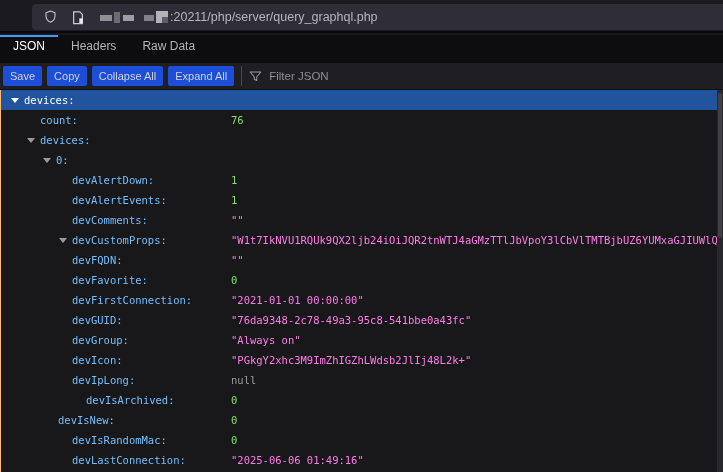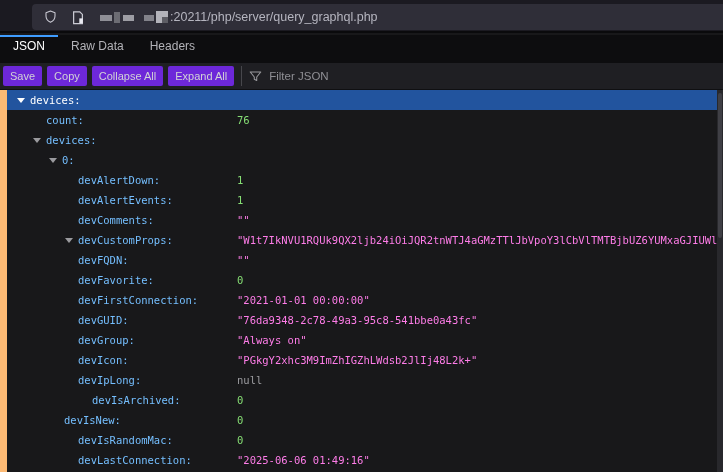--- a/index.html
+++ b/index.html
@@ -26,28 +26,28 @@
   .r6{left:62px;top:8px; width:6px;  height:6px; background:#5d5d64;}
   .url-text{color:#b5b5bf; font-size:12.5px; white-space:nowrap;}
 
   
   .tabbar{position:absolute; left:0; top:35px; width:723px; height:28px; background:#0d0d0f; display:flex;}
   .tab{height:22px; padding:0 13px; display:flex; align-items:center; color:#b3b3b8; font-size:12px; cursor:default;}
   .tab.active{color:#fff; box-shadow:inset 0 2px 0 var(--accent);}
 
   
   .toolbar{position:absolute; left:0; top:63px; width:723px; height:27px; background:#1f1f23; border-bottom:1px solid #101012; display:flex; align-items:center; padding-left:3px;}
-  .tbtn{height:20px; padding:8px 7px; margin-right:5px; background:#6d28d9; border:none; border-radius:2px; color:#d2d2d6; font-size:11px; font-family:"Liberation Sans",sans-serif; display:inline-flex; align-items:center;}
+  .tbtn{height:20px; padding:8px 7px; margin-right:5px; background:#1d4ed8; border:none; border-radius:2px; color:#d2d2d6; font-size:11px; font-family:"Liberation Sans",sans-serif; display:inline-flex; align-items:center;}
   .tsep{width:1px; height:20px; background:#47474c; margin:0 7px 0 2px;}
   .filterbox{display:flex; align-items:center; flex:1; height:27px;}
   .filterbox input{flex:1; background:transparent; border:none; outline:none; color:#d2d2d6; font-size:11.5px; margin-left:7px; font-family:"Liberation Sans",sans-serif;}
   .filterbox input::placeholder{color:#8f8f94;}
 
   
-  .content{position:absolute; left:0; top:90px; width:723px; height:382px; background:#18181a; border-left:7px solid #fdba74; overflow:hidden;}
+  .content{position:absolute; left:0; top:90px; width:723px; height:382px; background:#18181a; border-left:1px solid #fdba74; overflow:hidden;}
   .row{position:relative; height:20px; line-height:20px; font-family:"DejaVu Sans Mono", monospace; font-size:10.5px; white-space:nowrap; overflow:hidden;}
   .row.selected{background:var(--selection);}
   .twisty{position:absolute; top:8px; width:0; height:0; border-left:4px solid transparent; border-right:4px solid transparent; border-top:5px solid #9a9a9e;}
   .row.selected .twisty{border-top-color:#ffffff;}
   .key{position:absolute; color:var(--key);}
   .row.selected .key{color:#ffffff;}
   .val{position:absolute; left:230px;}
   .val.number{color:var(--number);}
   .val.string{color:var(--string);}
   .val.null{color:var(--null);}
@@ -81,22 +81,22 @@
           <i class="r4"></i>
           <i class="r5"></i>
           <i class="r6"></i>
       </span>
       <span class="url-text">:20211/php/server/query_graphql.php</span>
     </div>
   </div>
 
   <div class="tabbar">
     <div class="tab active">JSON</div>
+    <div class="tab">Headers</div>
     <div class="tab">Raw Data</div>
-    <div class="tab">Headers</div>
   </div>
 
   <div class="toolbar">
     <button class="tbtn">Save</button>
     <button class="tbtn">Copy</button>
     <button class="tbtn">Collapse All</button>
     <button class="tbtn">Expand All</button>
     <span class="tsep"></span>
     <div class="filterbox">
       <span style="display:inline-flex;">

